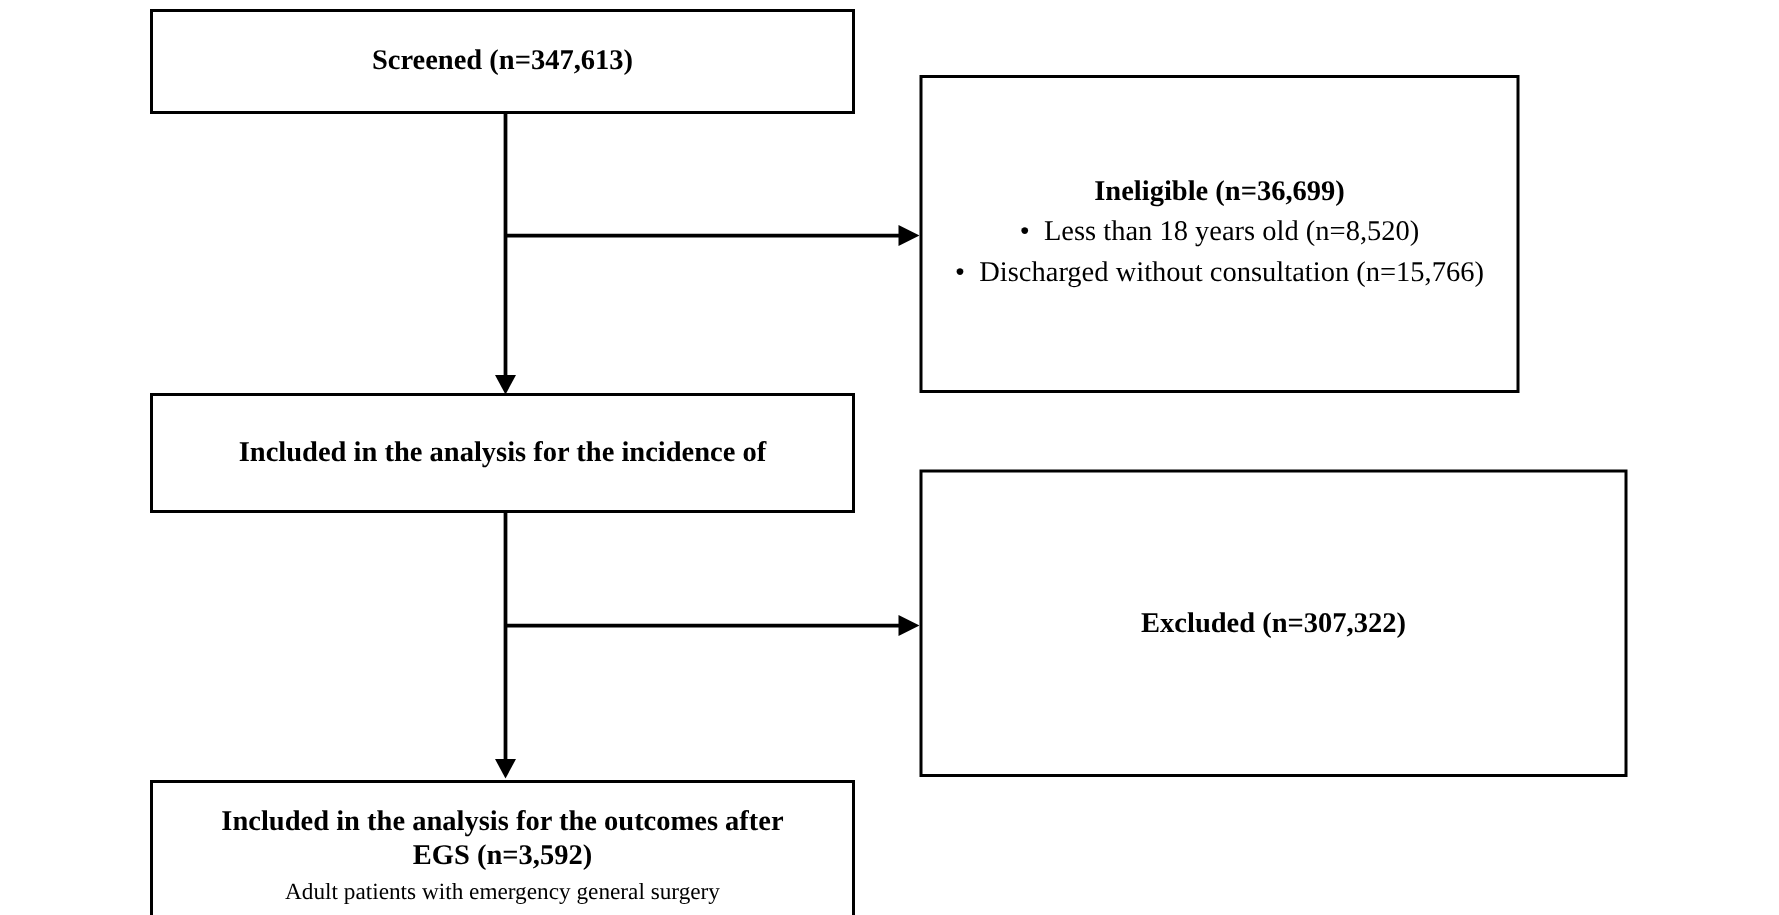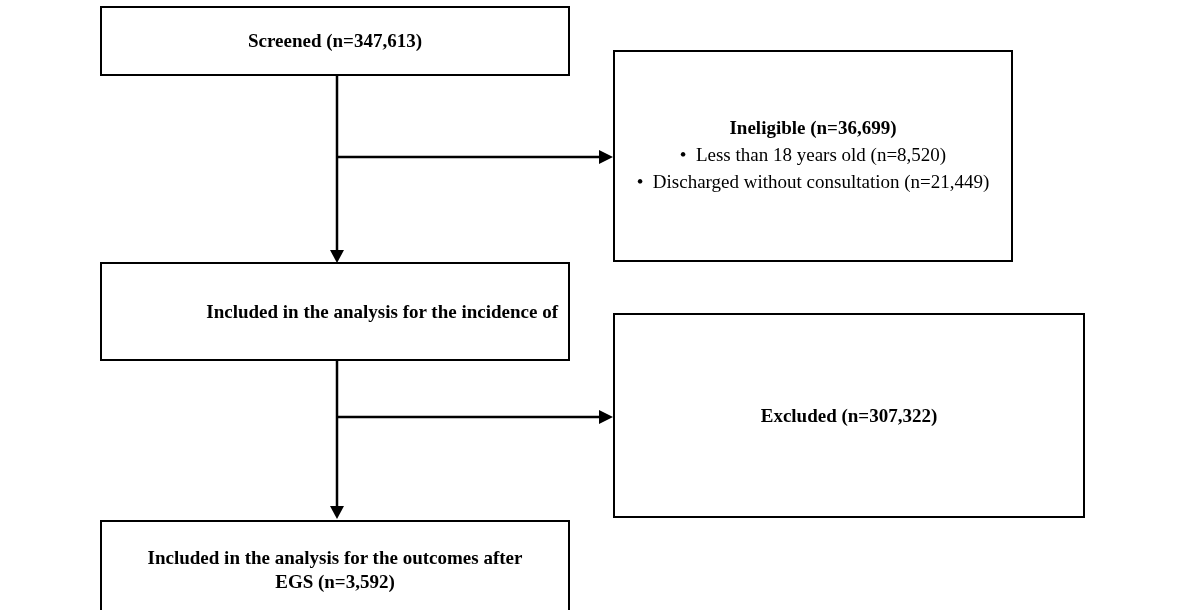--- a/index.html
+++ b/index.html
@@ -19,21 +19,21 @@
   .box {
     position: absolute;
     box-sizing: border-box;
     border: 2px solid #000000;
     background: #ffffff;
     display: flex;
     flex-direction: column;
     align-items: center;
     justify-content: center;
     text-align: center;
-    padding: 4px 10px;
+    padding: 4px 0;
   }
   .box-title {
     font-weight: bold;
     font-size: 19px;
     line-height: 1.25;
   }
   .box-sub {
     font-size: 15.5px;
     line-height: 1.25;
     margin-top: 2px;
@@ -84,30 +84,31 @@
   </svg>
 
   <div class="box" style="left:100px; top:6px; width:470px; height:70px;">
     <div class="box-title">Screened (n=347,613)</div>
   </div>
 
   <div class="box" style="left:613px; top:50px; width:400px; height:212px;">
     <div class="box-title">Ineligible (n=36,699)</div>
     <div class="bullet-list">
       <div class="bullet-item">Less than 18 years old (n=8,520)</div>
-      <div class="bullet-item">Discharged without consultation (n=21,449)</div>
+      <div class="bullet-item">Discharged without consultation (n=15,766)</div>
     </div>
   </div>
 
-  <div class="box" style="left:100px; top:262px; width:470px; height:99px;align-items:flex-end;">
+  <div class="box" style="left:100px; top:262px; width:470px; height:80px;">
     <div class="box-title">Included in the analysis for the incidence of</div>
   </div>
 
   <div class="box" style="left:613px; top:313px; width:472px; height:205px;gap:10px;">
     <div class="box-title">Excluded (n=307,322)</div>
   </div>
 
   <div class="box" style="left:100px; top:520px; width:470px; height:100px;">
     <div class="box-title">Included in the analysis for the outcomes after</div>
     <div class="box-title">EGS (n=3,592)</div>
+    <div class="box-sub">Adult patients with emergency general surgery</div>
   </div>
 
 </div>
 
 </body></html>

